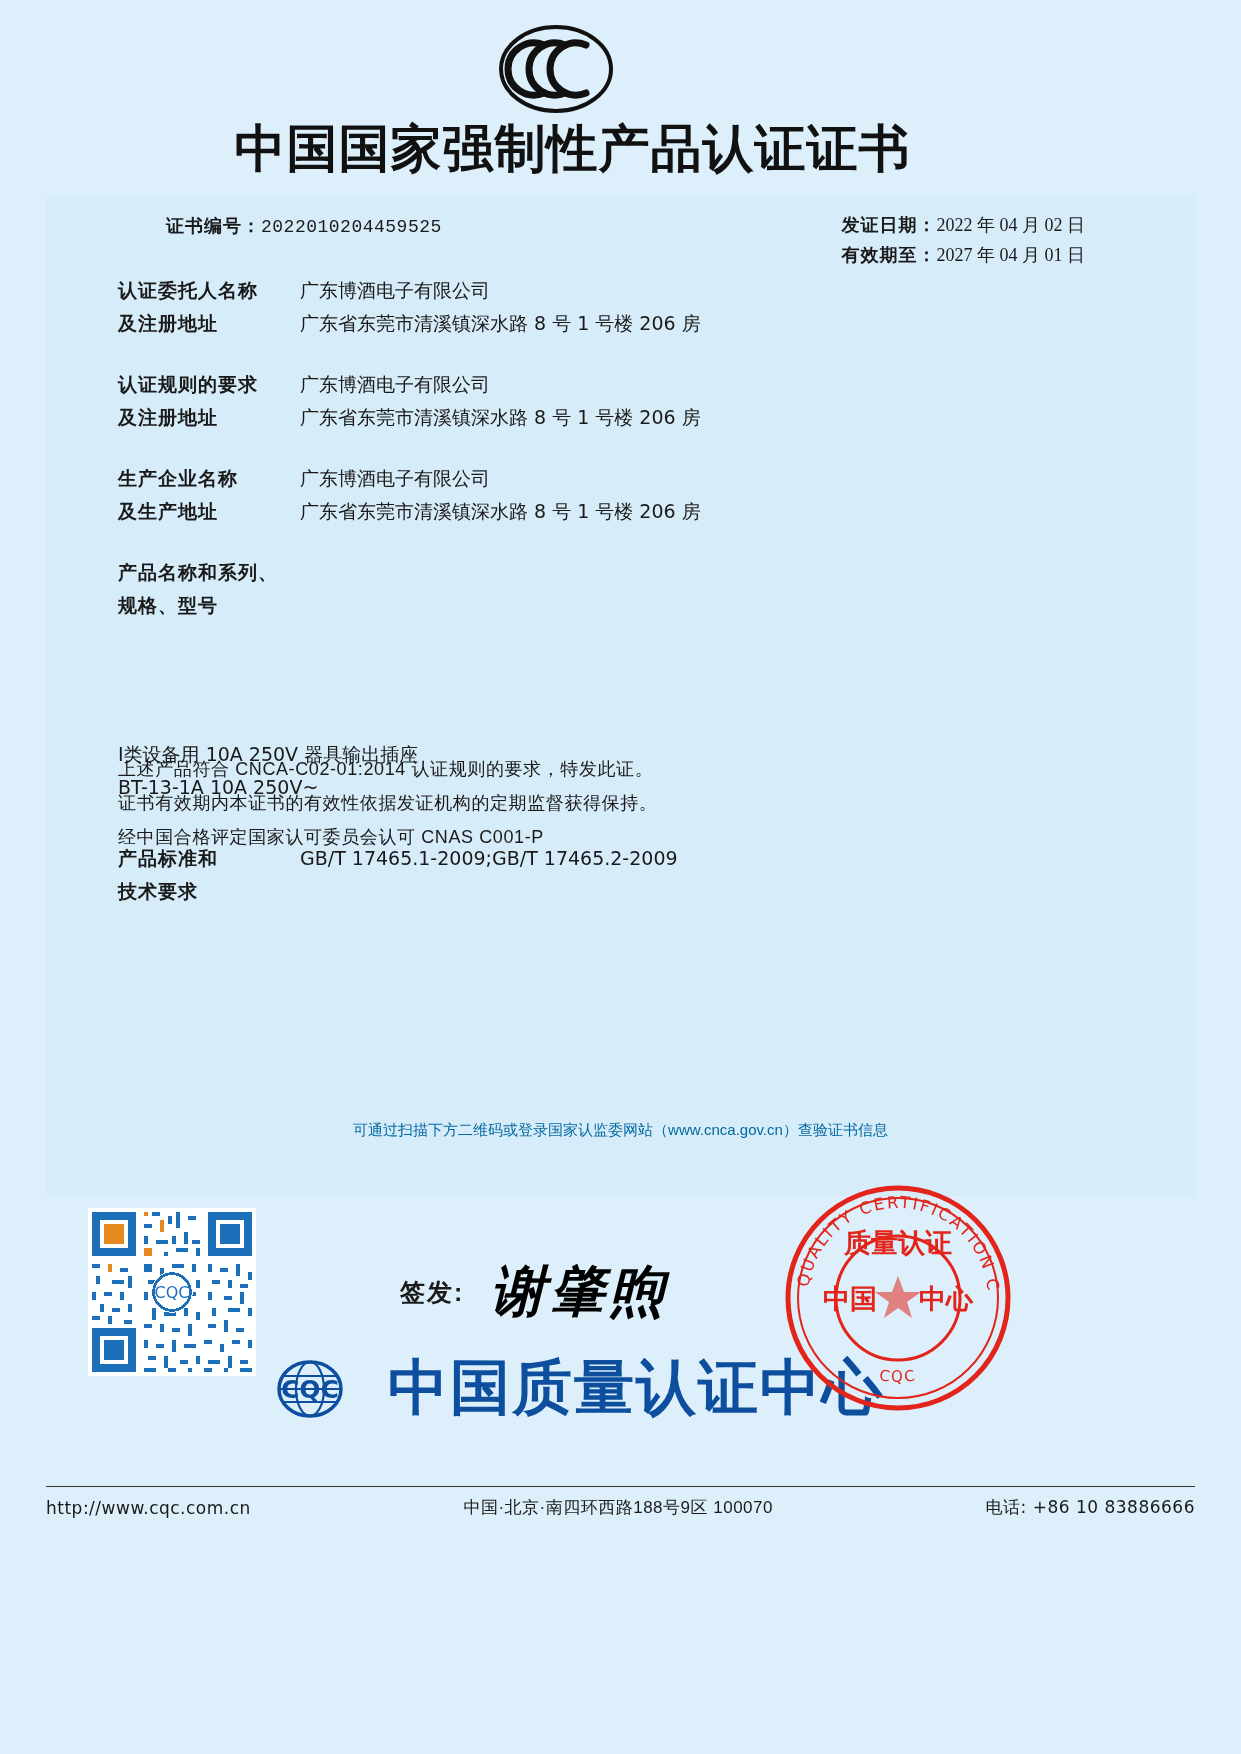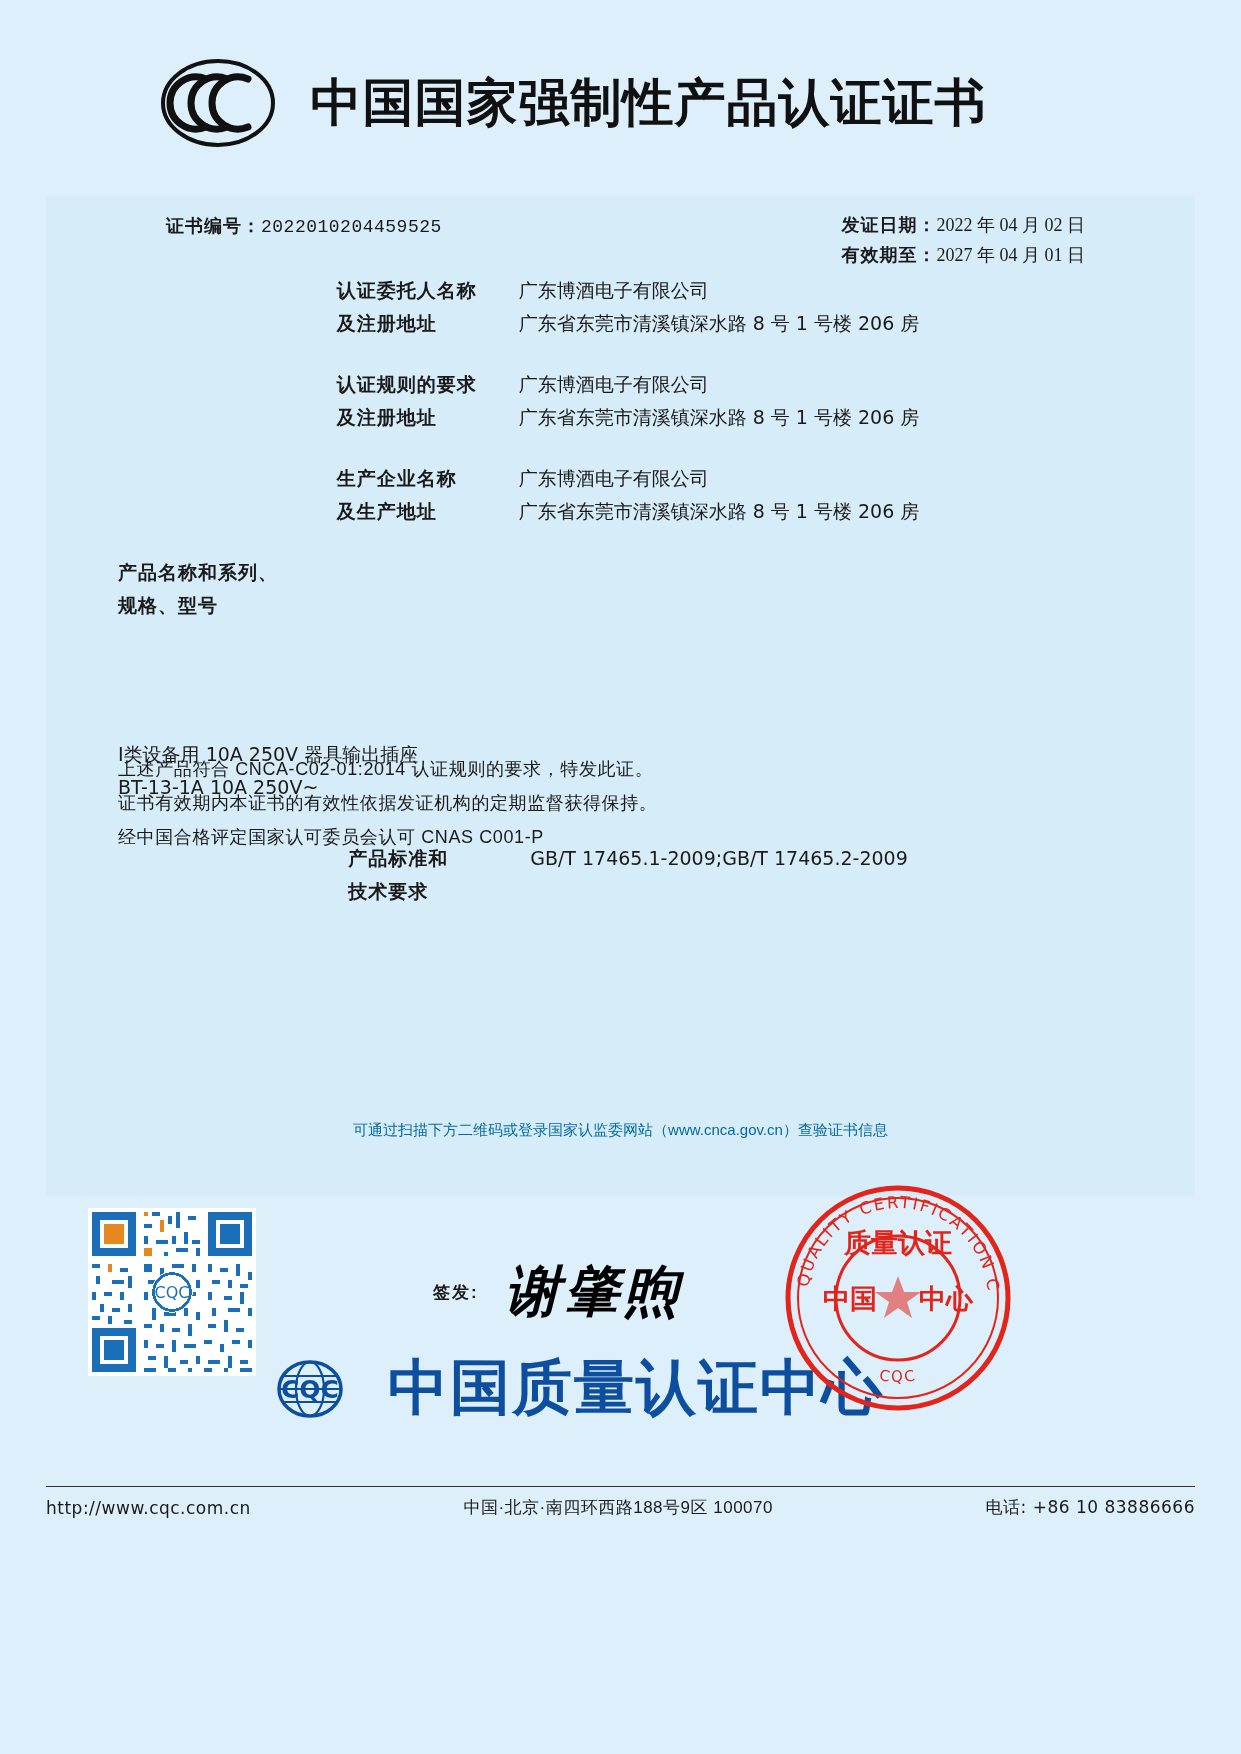--- a/index.html
+++ b/index.html
@@ -24,20 +24,21 @@
 
   
   .header {
     position: absolute;
     left: 0; top: 48px;
     width: 1145px;
     height: 110px;
     display: flex;
     align-items: center;
     justify-content: center;
+    flex-direction: column;
   }
   .ccc-logo {
     width: 118px;
     height: 92px;
     margin-right: 34px;
     flex: 0 0 auto;
   }
   .header-title {
     font-family: "DejaVu Sans", sans-serif;
     font-size: 51px;
@@ -88,21 +89,20 @@
   
   .fields {
     position: absolute;
     left: 72px;
     top: 78px;
     width: 1020px;
   }
   .field {
     display: flex;
     margin-bottom: 28px;
-    justify-content: center;
   }
   .field .label {
     width: 182px;
     flex: 0 0 182px;
     font-size: 19px;
     font-weight: bold;
     line-height: 33px;
     letter-spacing: 1px;
   }
   .field .label div { white-space: nowrap; }
@@ -145,25 +145,24 @@
   }
 
   .sign-area {
     position: absolute;
     left: 400px;
     top: 1255px;
     display: flex;
     align-items: center;
   }
   .sign-label {
-    font-size: 17px;
+    font-size: 25px;
     font-weight: bold;
     letter-spacing: 2px;
     margin-right: 26px;
-    margin-left: 33px;
   }
   .sign-name {
     font-family: "DejaVu Serif", serif;
     font-size: 55px;
     font-weight: bold;
     font-style: italic;
     letter-spacing: 4px;
     color: #000000;
   }
 

